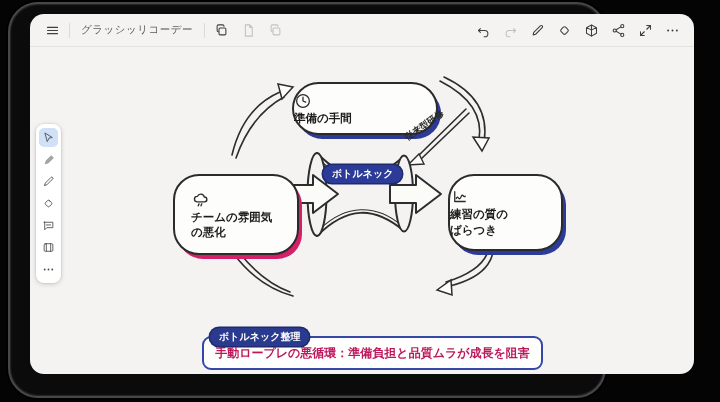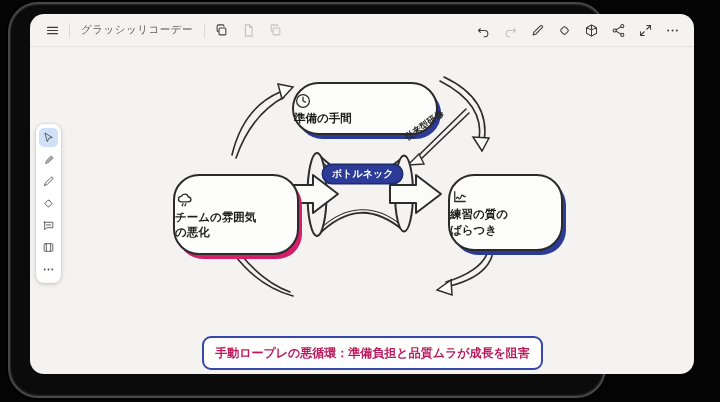--- a/index.html
+++ b/index.html
@@ -41,21 +41,21 @@
   .wires { position:absolute; left:0; top:-33px; width:664px; height:360px; pointer-events:none; }
 
   .node { position:absolute; background:#fdfdfb; border:2.2px solid #2b2b2b;
           display:flex; flex-direction:column; align-items:flex-start; justify-content:center;
           gap:1px; text-align:center; cursor:pointer; }
   .node .lbl { font-size:11.5px; font-weight:700; color:#1c1c1c; line-height:1.22; }
   .node.blue { box-shadow:4px 5px 0 -1px #2b3b97; }
   .node.pink { box-shadow:4px 5px 0 -1px #d42069; }
   .node-top    { left:262px; top:35px;  width:146px; height:53px; border-radius:27px; }
   .node-right  { left:418px; top:127px; width:115px; height:77px; border-radius:26px;font-family:Liberation Serif, serif; }
-  .node-left   { left:143px; top:127px; width:126px; height:81px; border-radius:26px; }
+  .node-left   { left:143px; top:127px; width:126px; height:81px; border-radius:26px;padding-left:16px; }
   .node-bottom { left:264px; top:237px; width:146px; height:69px; border-radius:27px; }
   .icon-row { display:flex; align-items:center; gap:4px; }
   .n-ic { stroke:#2b2b2b; fill:none; stroke-width:1.7; stroke-linecap:round; stroke-linejoin:round; }
 
   .pill { position:absolute; background:#2b3b97; color:#fff; font-weight:700;
           border-radius:10px; padding:2px 9px; font-size:10px; white-space:nowrap;
           box-shadow:0 0 0 1.5px #1e2a6b; cursor:pointer; }
   .pill-center { left:293px; top:118px; }
 
   .arrow-label { position:absolute; left:372px; top:72px; font-size:9px; font-weight:600;
@@ -258,18 +258,19 @@
           </svg>
         <div class="lbl">チームの雰囲気</div>
         <div class="lbl">の悪化</div>
       </div>
 
 
       <div class="pill pill-center">ボトルネック</div>
       <div class="arrow-label">従来型研修</div>
 
       <div class="summary-box">
+        <div class="pill summary-badge">ボトルネック整理</div>
         <div class="txt">手動ロープレの悪循環：準備負担と品質ムラが成長を阻害</div>
       </div>
 
     </div>
   </div>
 </div>
 
 </body></html>

